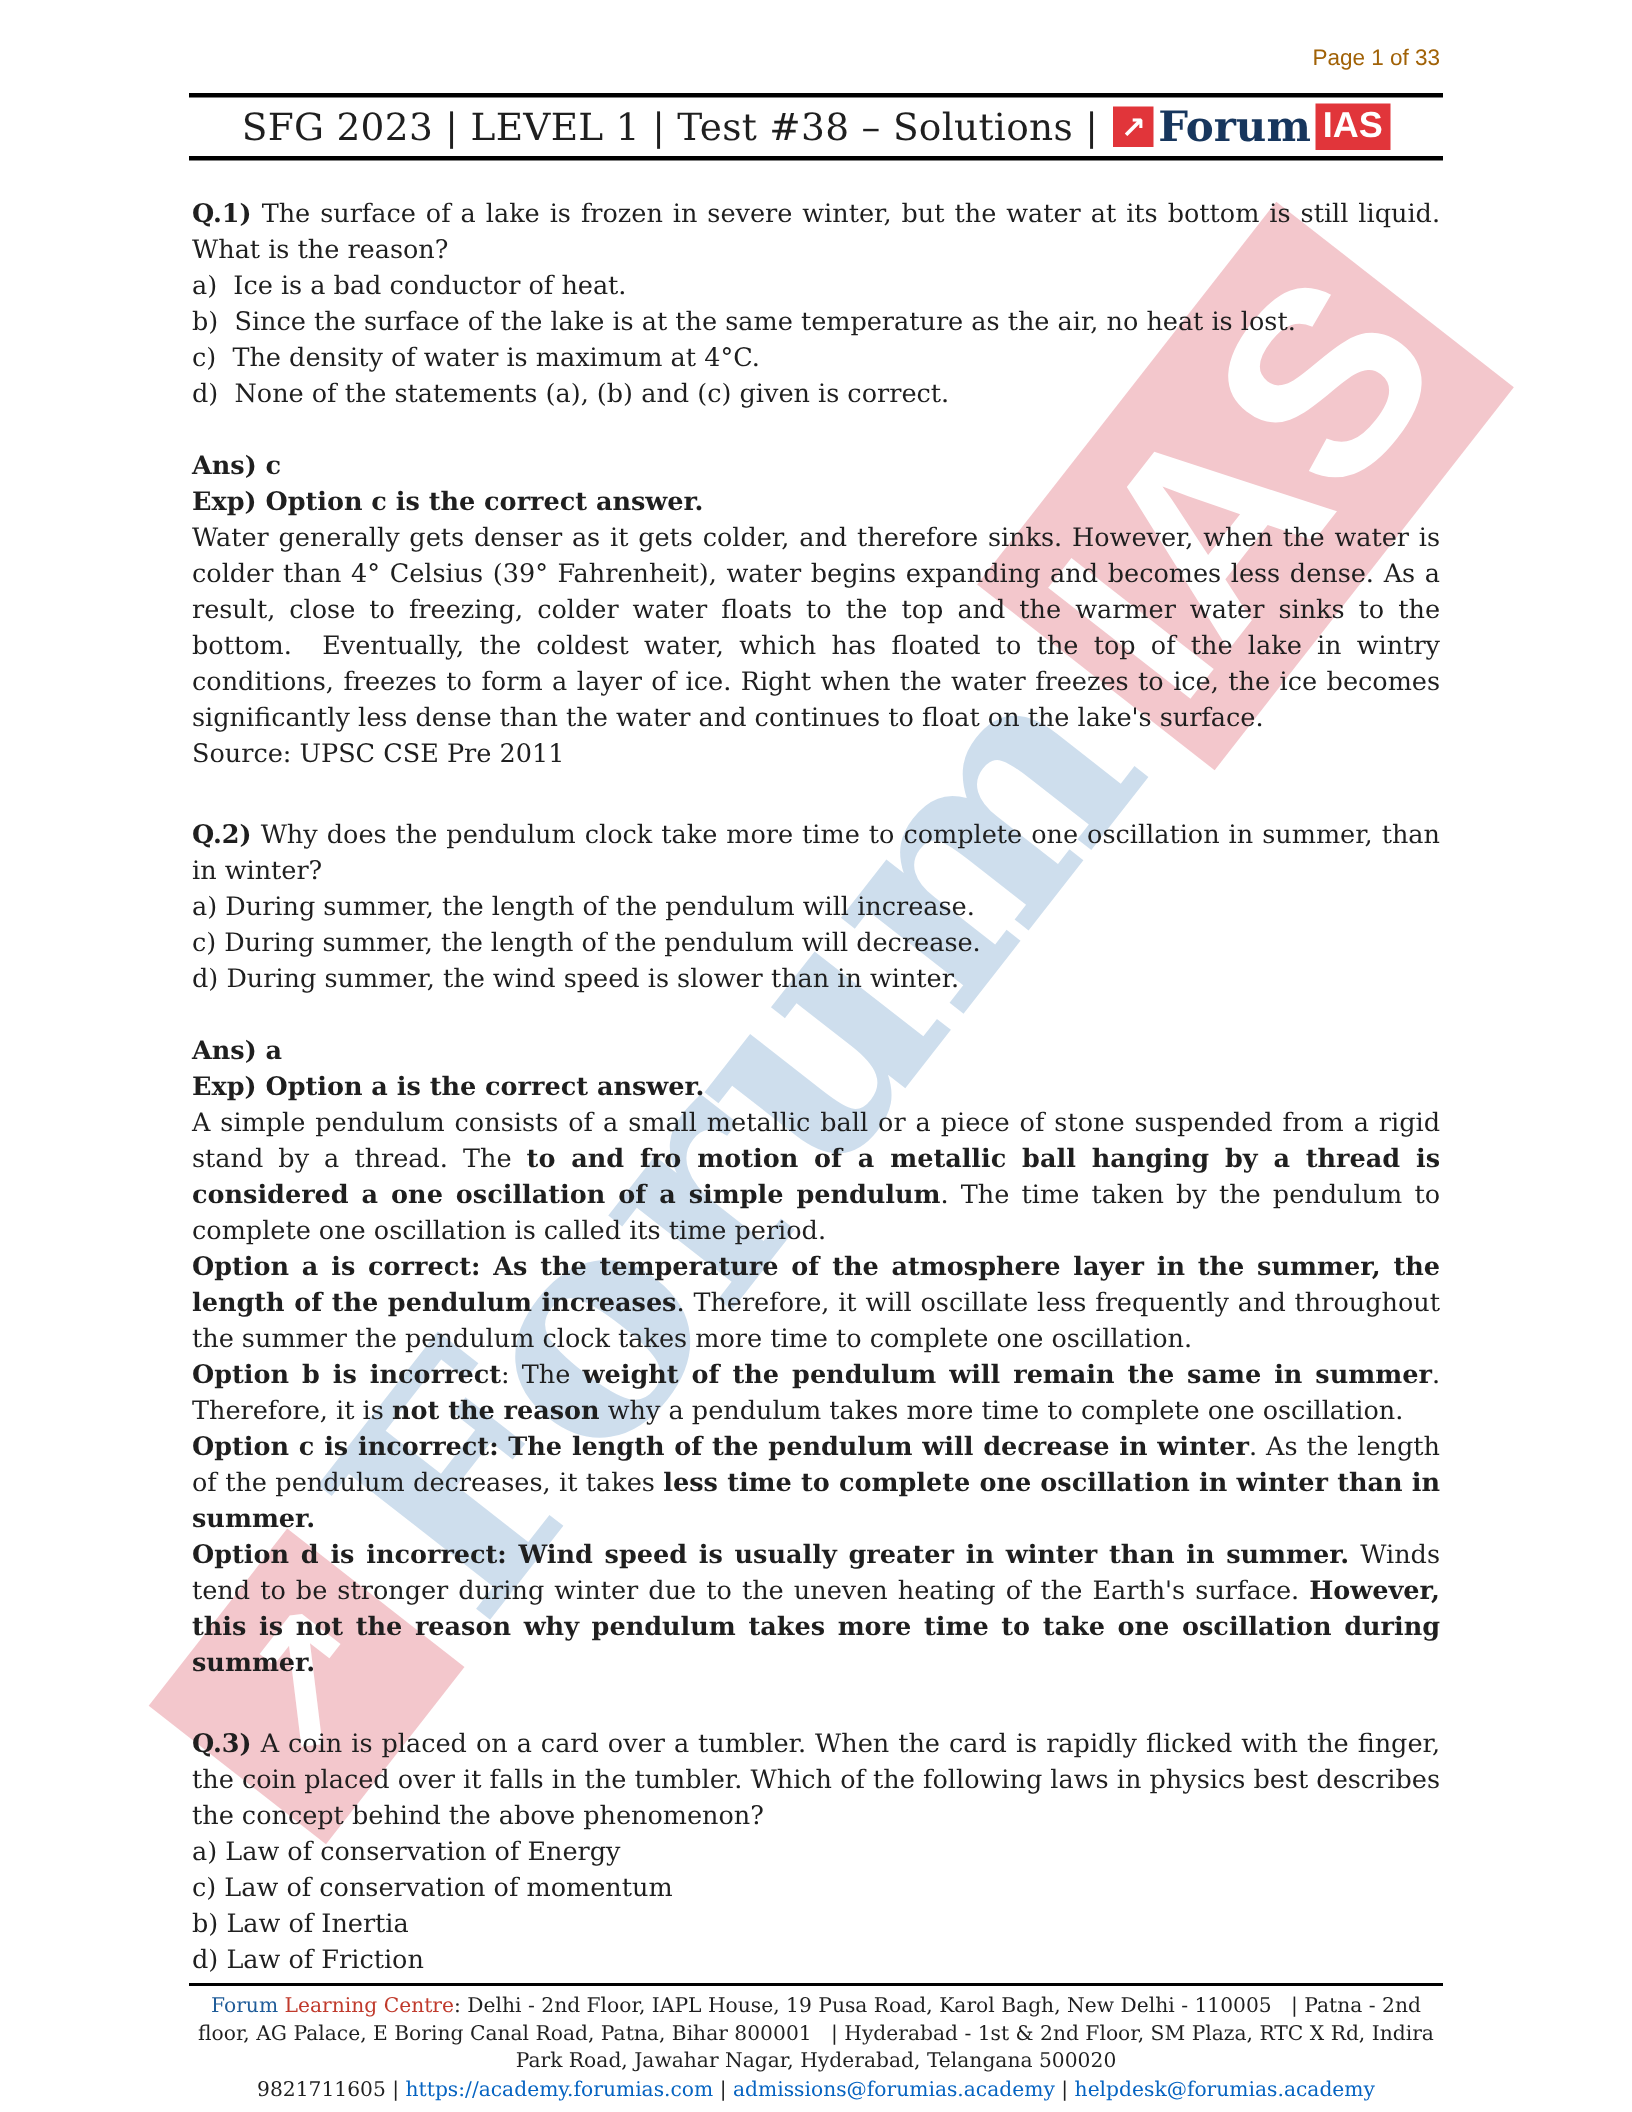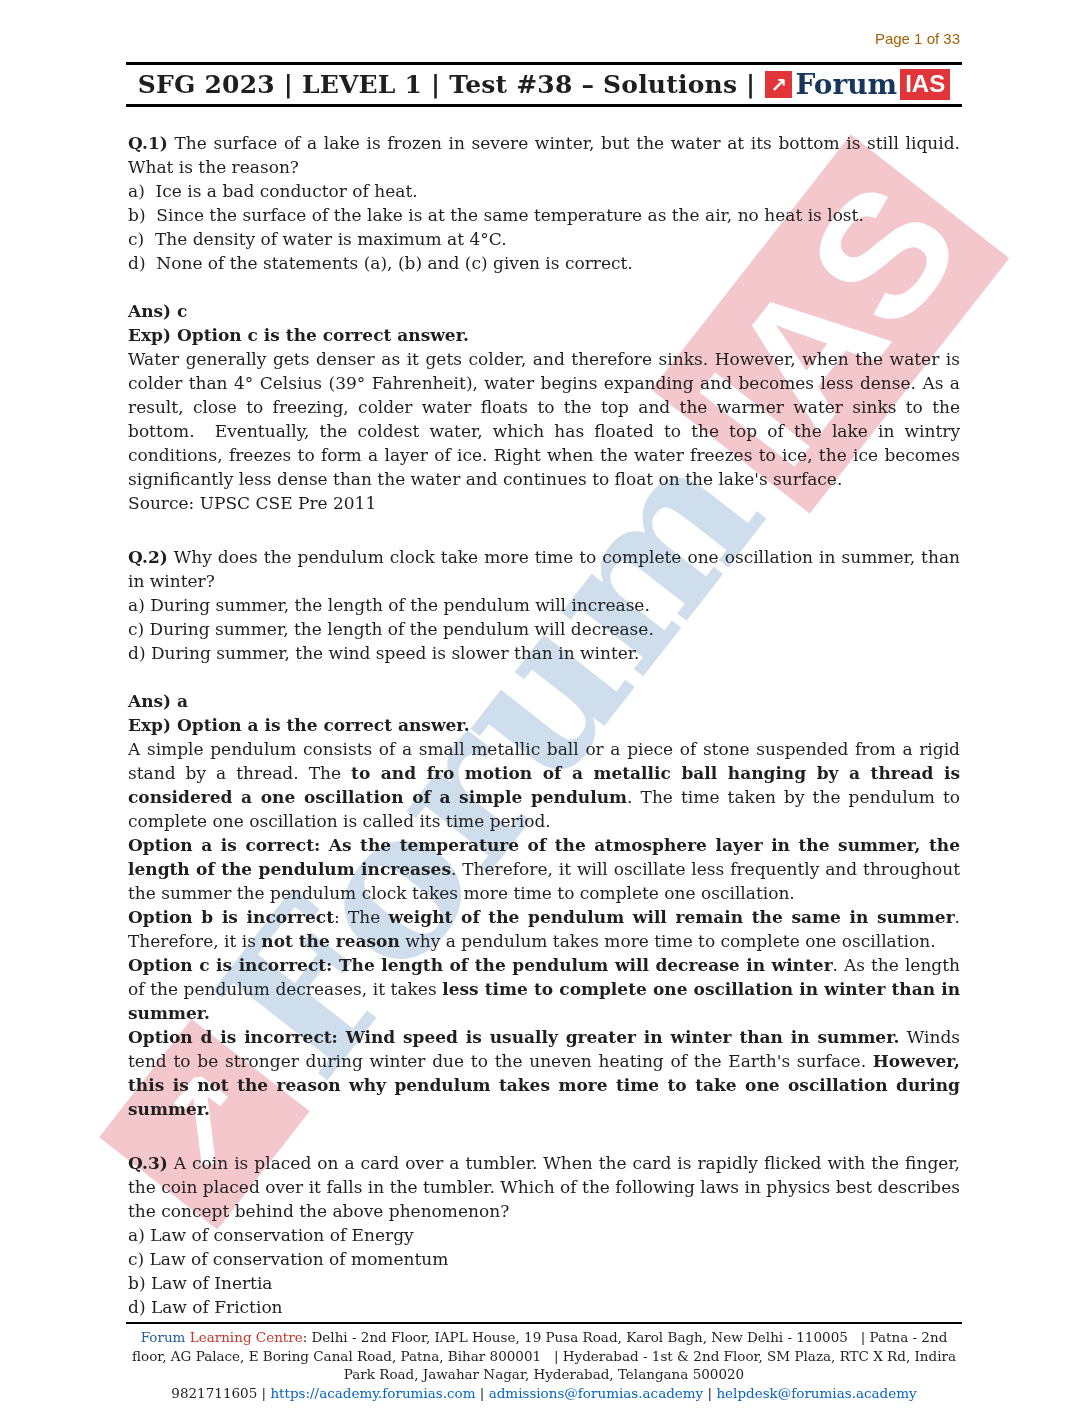--- a/index.html
+++ b/index.html
@@ -35,21 +35,21 @@
     position:absolute;top:30px;right:128px;
     font-family:"Liberation Sans",sans-serif;font-size:15px;color:#a16207;
     z-index:2;
   }
   .header{
     position:absolute;top:62px;left:126px;right:126px;
     border-top:3px solid #000;border-bottom:3px solid #000;
     display:flex;align-items:center;justify-content:center;gap:10px;
     padding:3px 0;z-index:2;background:transparent;
   }
-  .header-title{font-size:25px;font-weight:bold;letter-spacing:.2px;}
+  .header-title{font-size:25px;font-weight:normal;letter-spacing:.2px;}
   .logo{display:flex;align-items:center;gap:3px;}
   .logo-arrow{
     width:27px;height:27px;background:var(--logo-red);
     display:flex;align-items:center;justify-content:center;
   }
   .logo-arrow span{color:#fff;font-size:20px;font-weight:bold;font-family:"DejaVu Sans",sans-serif;line-height:1;}
   .logo-forum{color:var(--logo-blue);font-size:28px;font-weight:bold;font-family:"DejaVu Serif",serif;}
   .logo-ias{
     background:var(--logo-red);color:#fff;font-size:24px;font-weight:bold;
     font-family:"Liberation Sans",sans-serif;padding:2px 5px;line-height:1.1;

